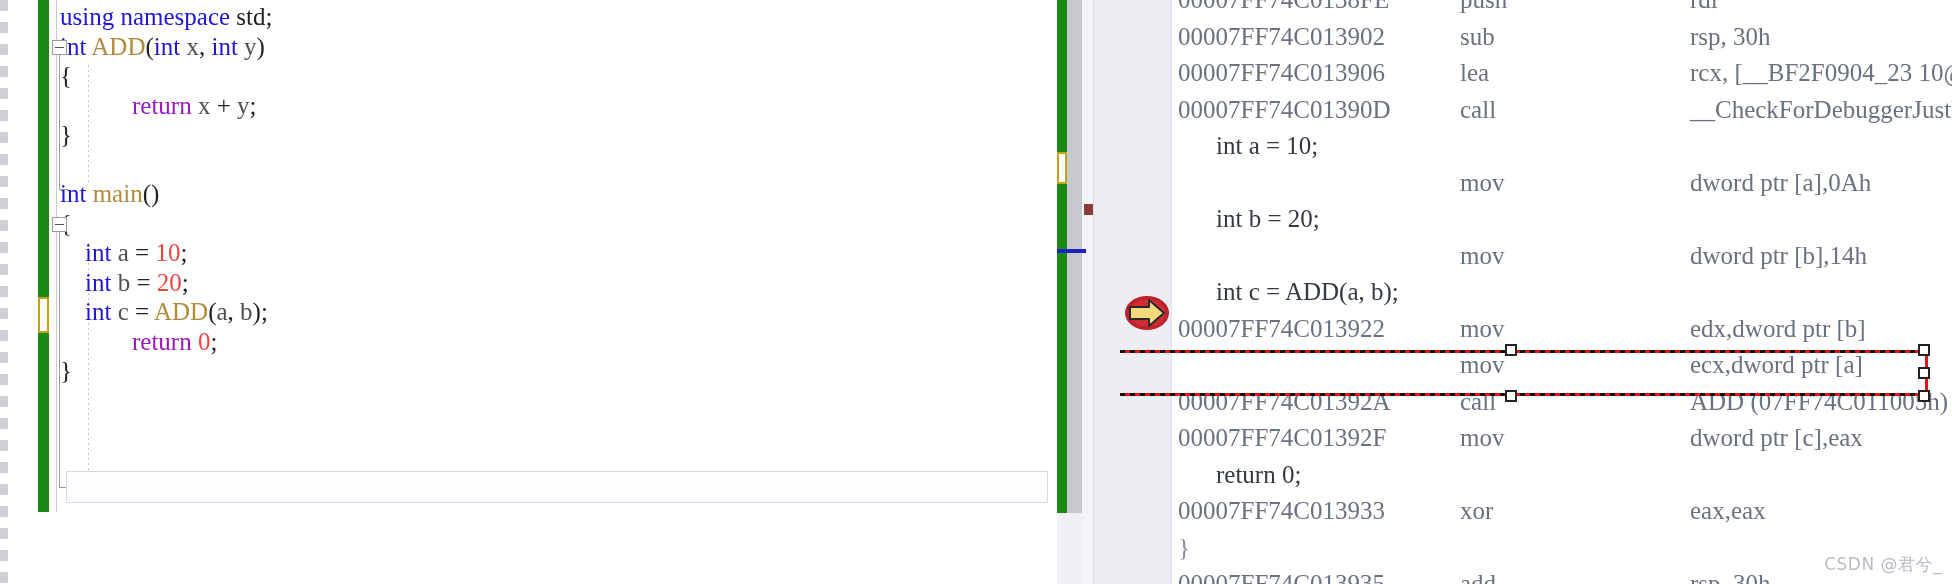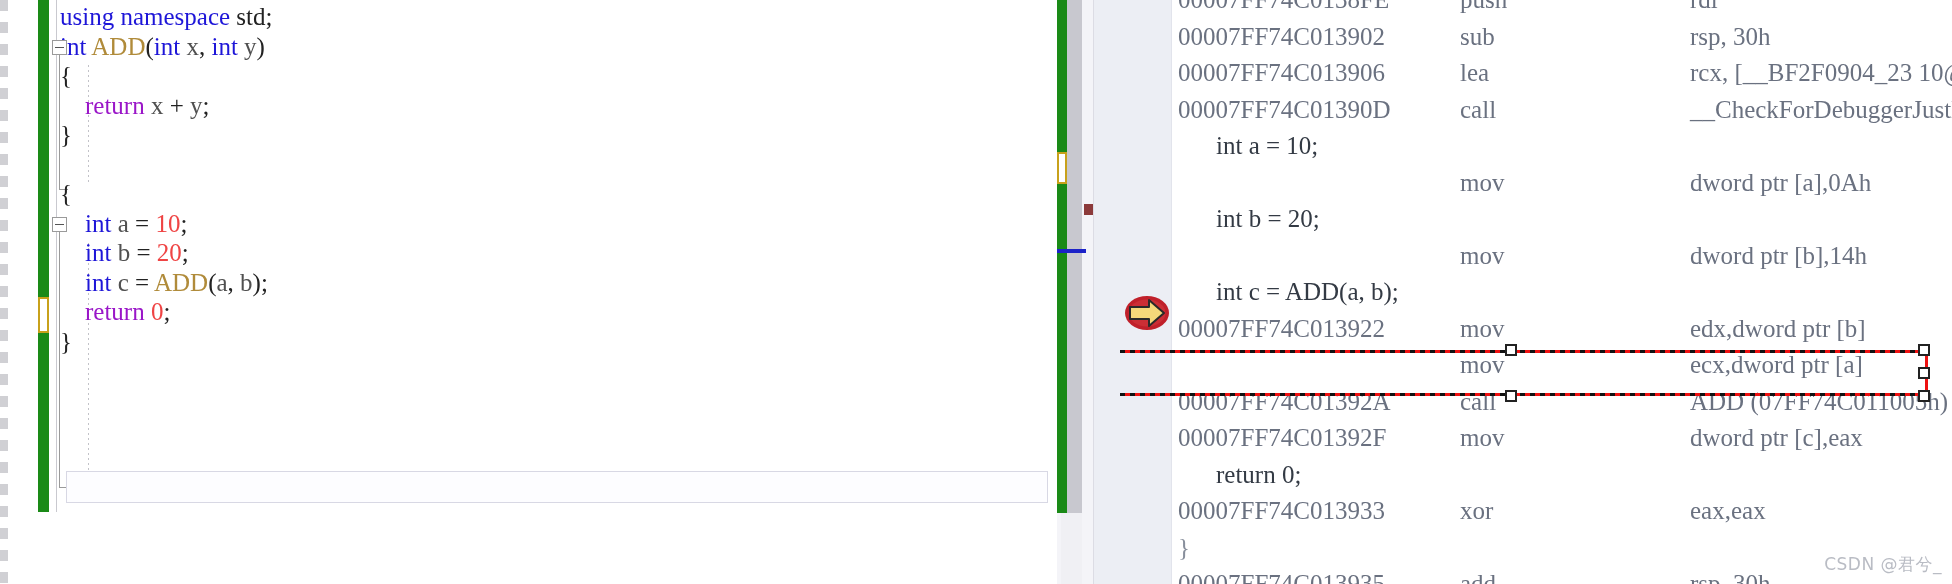--- a/index.html
+++ b/index.html
@@ -79,21 +79,21 @@
     line-height: 29.5px;
     white-space: pre;
     font-family: "Liberation Serif", "DejaVu Serif", serif;
     font-size: 25px;
     color: #222222;
   }
   .cline .txt { position: absolute; left: 60px; top: 0; }
 
   
   .kw   { color: #1e16d8; }        
-  .kw2  { color: #9a16c8; }        
+  .kw2  { color: #9a16c8; margin-left: 47px; }        
   .fn   { color: #b08b3a; }        
   .pl   { color: #222222; }        
   .num  { color: #ef4444; }
   .idf  { color: #505050; }
 
   
   .fold {
     position: absolute;
     left: 52px;
     top: 7px;
@@ -330,20 +330,21 @@
 
     <div class="current-line-box"></div>
 
     <div class="code-lines" id="code-lines" style="top:2px;">
         <div class="cline"><span class="txt"><span class="kw">using</span><span class="pl"> </span><span class="kw">namespace</span><span class="pl"> </span><span class="pl">std</span><span class="pl">;</span></span></div>
         <div class="cline"><span class="txt"><span class="kw">int</span><span class="pl"> </span><span class="fn">ADD</span><span class="pl">(</span><span class="kw">int</span><span class="pl"> </span><span class="idf">x</span><span class="pl">, </span><span class="kw">int</span><span class="pl"> </span><span class="idf">y</span><span class="pl">)</span></span></div>
         <div class="cline"><span class="txt"><span class="pl">{</span></span></div>
         <div class="cline"><span class="txt"><span class="pl">    </span><span class="kw2">return</span><span class="pl"> </span><span class="idf">x</span><span class="pl"> + </span><span class="idf">y</span><span class="pl">;</span></span></div>
         <div class="cline"><span class="txt"><span class="pl">}</span></span></div>
         <div class="cline"><span class="txt"></span></div>
+        <div class="cline"><span class="txt"><span class="kw">int</span><span class="pl"> </span><span class="fn">main</span><span class="pl">()</span></span></div>
         <div class="cline"><span class="txt"><span class="pl">{</span></span></div>
         <div class="cline"><span class="txt"><span class="pl">    </span><span class="kw">int</span><span class="pl"> </span><span class="idf">a</span><span class="pl"> = </span><span class="num">10</span><span class="pl">;</span></span></div>
         <div class="cline"><span class="txt"><span class="pl">    </span><span class="kw">int</span><span class="pl"> </span><span class="idf">b</span><span class="pl"> = </span><span class="num">20</span><span class="pl">;</span></span></div>
         <div class="cline"><span class="txt"><span class="pl">    </span><span class="kw">int</span><span class="pl"> </span><span class="idf">c</span><span class="pl"> = </span><span class="fn">ADD</span><span class="pl">(</span><span class="idf">a</span><span class="pl">, </span><span class="idf">b</span><span class="pl">);</span></span></div>
         <div class="cline"><span class="txt"><span class="pl">    </span><span class="kw2">return</span><span class="pl"> </span><span class="num">0</span><span class="pl">;</span></span></div>
         <div class="cline"><span class="txt"><span class="pl">}</span></span></div>
       </div>
 
     <div class="fold" style="top:40px;"></div>
     <div class="fold" style="top:217px;"></div>

